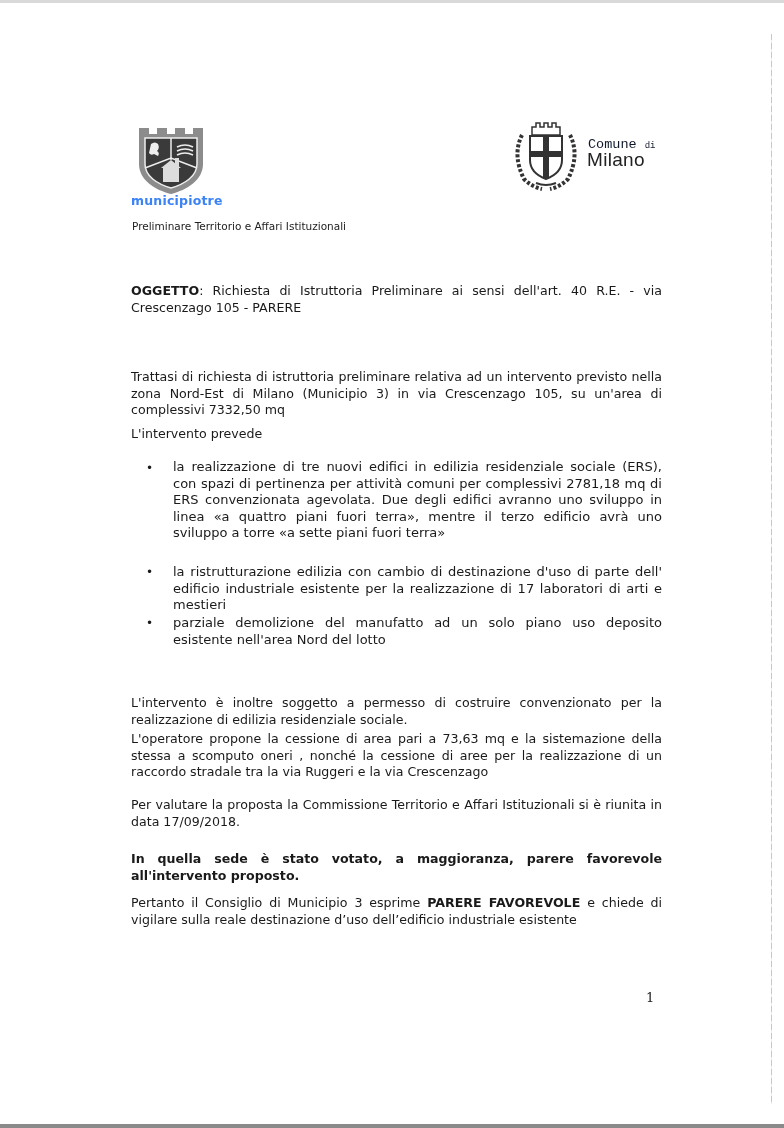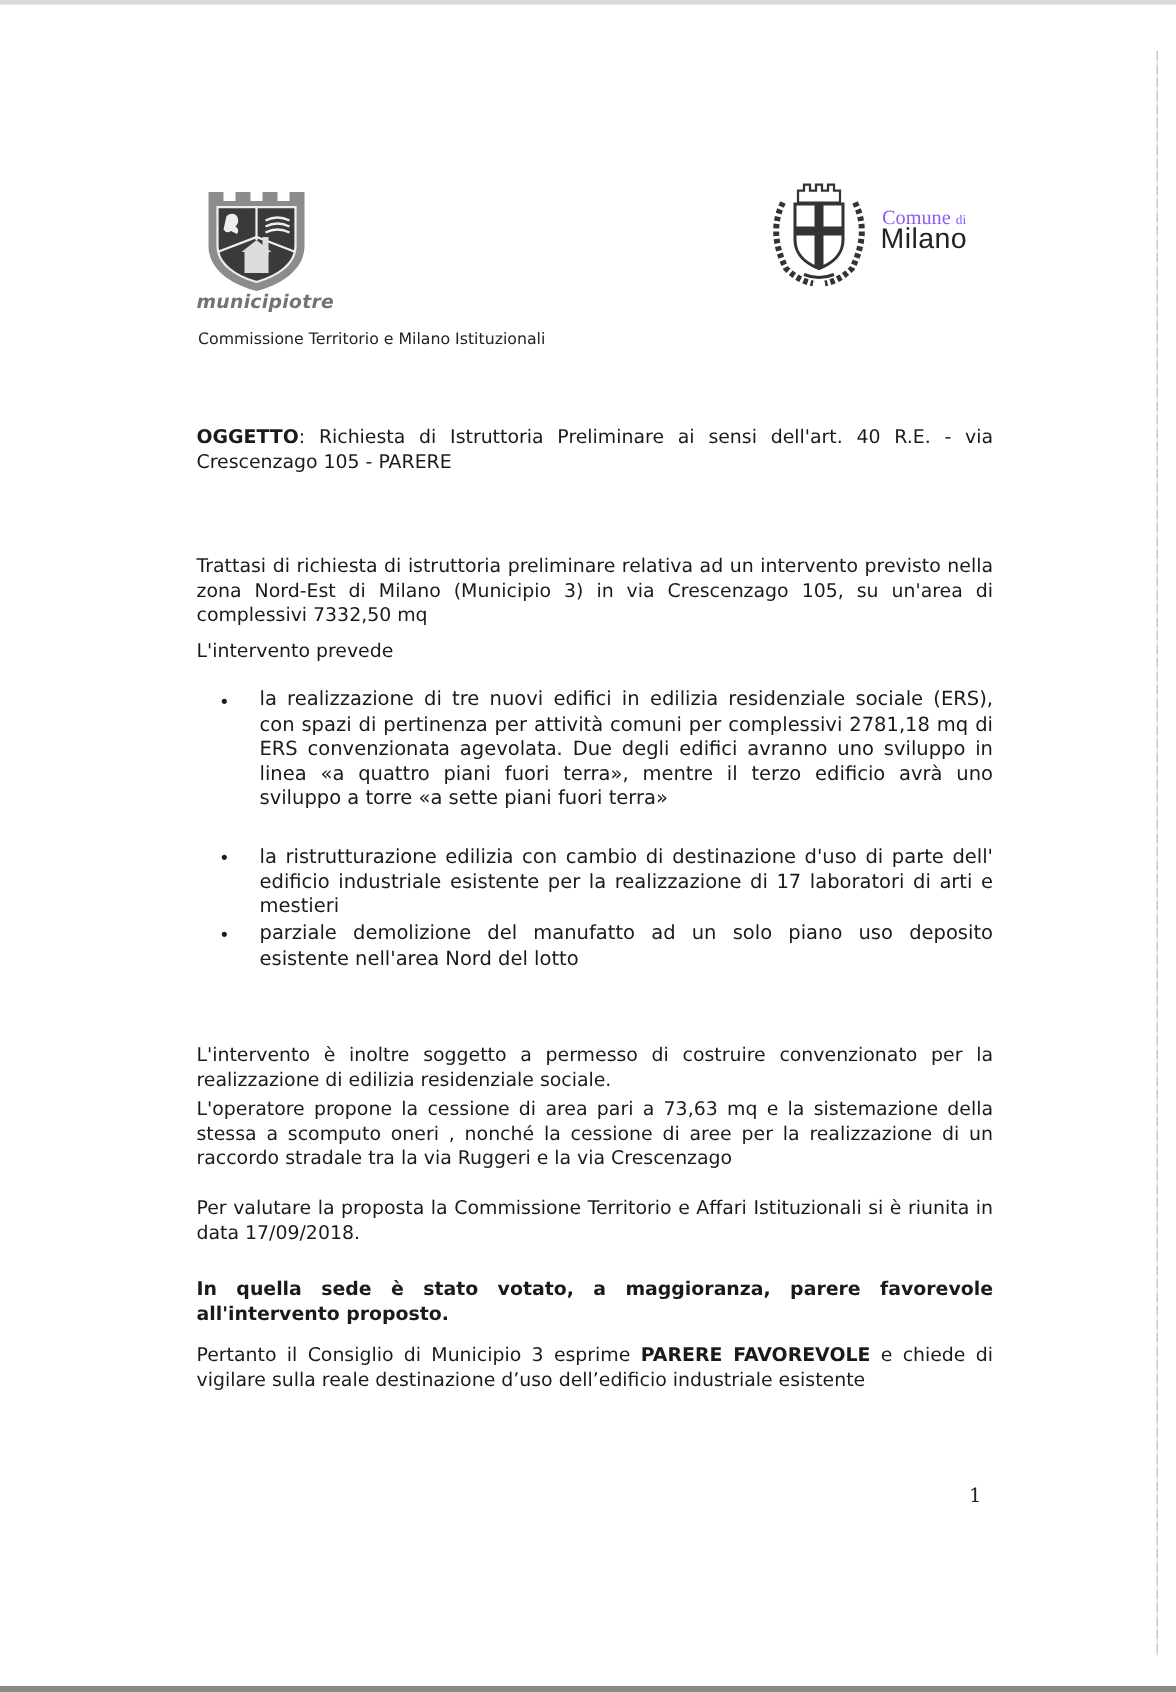--- a/index.html
+++ b/index.html
@@ -9,24 +9,24 @@
       font-family: "DejaVu Sans", sans-serif;
       color: #1a1a1a;
     }
     .top-border { position: absolute; left: 0; top: 0; width: 784px; height: 3px; background: #d9d9d9; }
     .bottom-border { position: absolute; left: 0; bottom: 0; width: 784px; height: 4px; background: #8a8a8a; }
     .scan-line { position: absolute; left: 771px; top: 34px; width: 1px; height: 1070px;
       background: repeating-linear-gradient(to bottom, #c8c8c8 0 6px, #ececec 6px 9px); }
 
     
     .municipio-logo { position: absolute; left: 135px; top: 122px; width: 72px; height: 72px; }
-    .municipio-name { position: absolute; left: 131px; top: 193px; font-size: 12.5px; font-weight: bold; color: #737373; letter-spacing: 0.2px; font-style: italic; }
+    .municipio-name { position: absolute; left: 131px; top: 193px; font-size: 12.5px; font-weight: bold; color: #3b82f6; letter-spacing: 0.2px; }
     .commission-name { position: absolute; left: 132px; top: 220px; font-size: 10.5px; color: #222; }
     .milano-emblem { position: absolute; left: 510px; top: 121px; width: 72px; height: 70px; }
-    .comune-label { position: absolute; left: 588px; top: 137px; font-family: Liberation Serif, serif; font-size: 13.5px; color: #8b5cf6; }
+    .comune-label { position: absolute; left: 588px; top: 137px; font-family: Liberation Mono, monospace; font-size: 13.5px; color: #0f172a; }
     .comune-label .di { font-size: 9px; }
     .milano-label { position: absolute; left: 587px; top: 149px; font-family: Liberation Sans, sans-serif; font-size: 19px; color: #222; letter-spacing: 0.3px; }
 
     .text { position: absolute; left: 131px; width: 531px; font-size: 12.6px; line-height: 16.5px; text-align: justify; }
     .text b { font-weight: bold; }
     .oggetto { top: 283px; }
     .p { text-align: justify; }
     .bullet { position: absolute; left: 146px; font-size: 12px; }
     .bullet-text { position: absolute; left: 173px; width: 489px; font-size: 13px; line-height: 16.5px; text-align: justify; }
     .page-number { position: absolute; left: 646px; top: 990px; font-family: "DejaVu Serif", serif; font-size: 13px; color: #222; }
@@ -42,21 +42,21 @@
   <path d="M10 16 h52 v26 c0 12 -12 20 -26 24 c-14 -4 -26 -12 -26 -24 z" fill="#3a3a3a" stroke="#eee" stroke-width="1.5"></path>
   <line x1="36" y1="16" x2="36" y2="38" stroke="#eee" stroke-width="1.5"></line>
   <path d="M10 46 L36 36 L62 46" fill="none" stroke="#eee" stroke-width="1.5"></path>
   <path d="M16 22 q4 -3 7 0 q2 4 -1 7 q3 2 1 5 l-4 -2 q-3 2 -5 -1 z" fill="#eee"></path>
   <path d="M42 25 q8 -4 16 0 M42 29 q8 -4 16 0 M42 33 q8 -4 16 0" stroke="#eee" stroke-width="1.5" fill="none"></path>
   <rect x="28" y="46" width="16" height="14" fill="#ddd"></rect>
   <path d="M26 46 l10 -8 l10 8 z" fill="#ddd"></path>
   <rect x="40" y="36" width="4" height="12" fill="#ddd"></rect>
 </svg>
 <div class="municipio-name">municipiotre</div>
-<div class="commission-name">Commissione Territorio e Milano Istituzionali</div>
+<div class="commission-name">Preliminare Territorio e Affari Istituzionali</div>
 
 <svg class="milano-emblem" viewBox="0 0 72 70">
   <path d="M12 14 q-10 20 2 44 q8 8 18 10" fill="none" stroke="#333" stroke-width="4" stroke-dasharray="3 2"></path>
   <path d="M60 14 q10 20 -2 44 q-8 8 -18 10" fill="none" stroke="#333" stroke-width="4" stroke-dasharray="3 2"></path>
   <path d="M22 6 h4 v-4 h4 v4 h4 v-4 h4 v4 h4 v-4 h4 v4 h4 v8 h-28 z" fill="#fff" stroke="#333" stroke-width="1.5"></path>
   <path d="M20 15 h32 v24 c0 10 -8 16 -16 19 c-8 -3 -16 -9 -16 -19 z" fill="#fff" stroke="#333" stroke-width="2"></path>
   <rect x="33" y="15" width="6" height="42" fill="#333"></rect>
   <rect x="20" y="30" width="32" height="6" fill="#333"></rect>
   <path d="M26 62 q10 4 20 0" fill="none" stroke="#333" stroke-width="2"></path>
 </svg>

